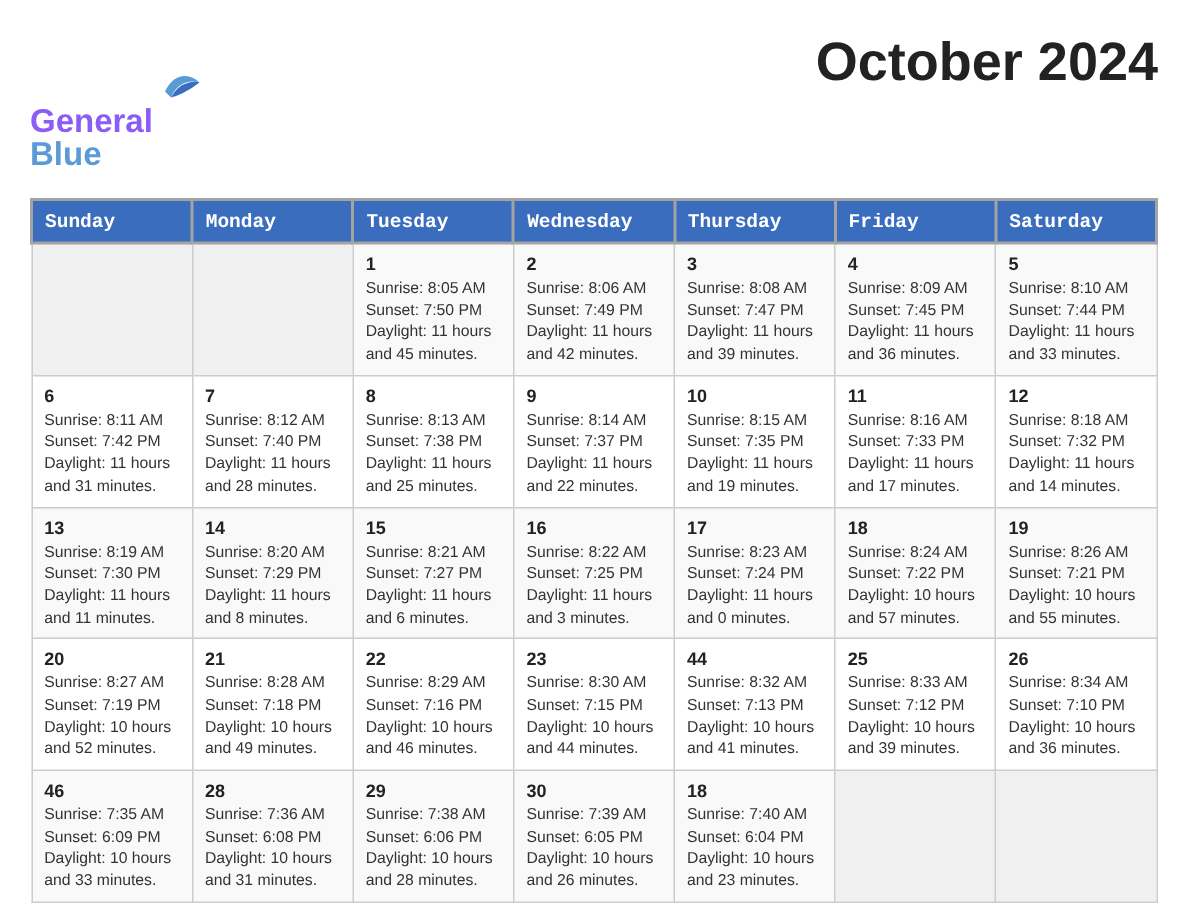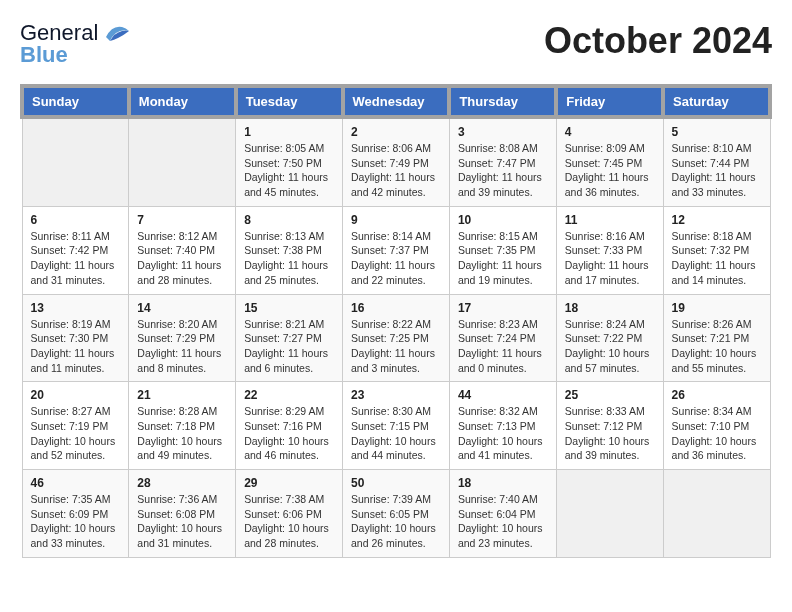--- a/index.html
+++ b/index.html
@@ -43,21 +43,22 @@
       width: 100%;
       border-collapse: collapse;
     }
     thead tr th {
       background-color: #3b6dbf;
       color: #fff;
       text-align: left;
       padding: 6px 8px;
       font-size: 13px;
       font-weight: bold;
-      border: 4px solid #a3a3a3;
+      border: 2px solid #a3a3a3;
+      font-family: Liberation Mono, monospace;
     }
     tbody tr td {
       border: 1px solid #ccc;
       vertical-align: top;
       padding: 6px 8px;
       font-size: 11px;
       color: #222;
       width: calc(100% / 7);
       min-height: 70px;
       background: #fff;
@@ -82,21 +83,21 @@
     .empty {
       background: #f0f0f0 !important;
     }
   </style>
 </head>
 <body>
 
 <div class="header">
   <div class="logo">
     <div class="logo-row">
-      <span style="font-size:22px;font-weight:normal;color:#0f172a;">General</span>
+      <span style="font-size:22px;font-weight:bold;color:#8b5cf6;margin-top:48px;">General</span>
       <svg width="28" height="20" viewBox="0 0 28 20">
         <path d="M4,14 Q10,2 20,4 Q24,5 27,8 Q20,6 14,10 Q10,13 8,18 Z" fill="#5b9bd5"></path>
         <path d="M8,18 Q12,10 20,8 Q24,7 27,8 Q22,12 16,15 Q12,17 8,18 Z" fill="#3b6dbf"></path>
       </svg>
     </div>
     <span style="font-size:22px;font-weight:bold;color:#5b9bd5;margin-top:-4px;">Blue</span>
   </div>
   <div class="title-block">
     <h1>October 2024</h1>
   </div>
@@ -294,21 +295,21 @@
 Sunset: 6:08 PM
 Daylight: 10 hours and 31 minutes.</div>
         </td>
         <td>
           <span class="day-number">29</span>
           <div class="day-info" style="white-space: pre-line;">Sunrise: 7:38 AM
 Sunset: 6:06 PM
 Daylight: 10 hours and 28 minutes.</div>
         </td>
         <td>
-          <span class="day-number">50</span>
+          <span class="day-number">30</span>
           <div class="day-info" style="white-space: pre-line;">Sunrise: 7:39 AM
 Sunset: 6:05 PM
 Daylight: 10 hours and 26 minutes.</div>
         </td>
         <td>
           <span class="day-number">18</span>
           <div class="day-info" style="white-space: pre-line;">Sunrise: 7:40 AM
 Sunset: 6:04 PM
 Daylight: 10 hours and 23 minutes.</div>
         </td>

